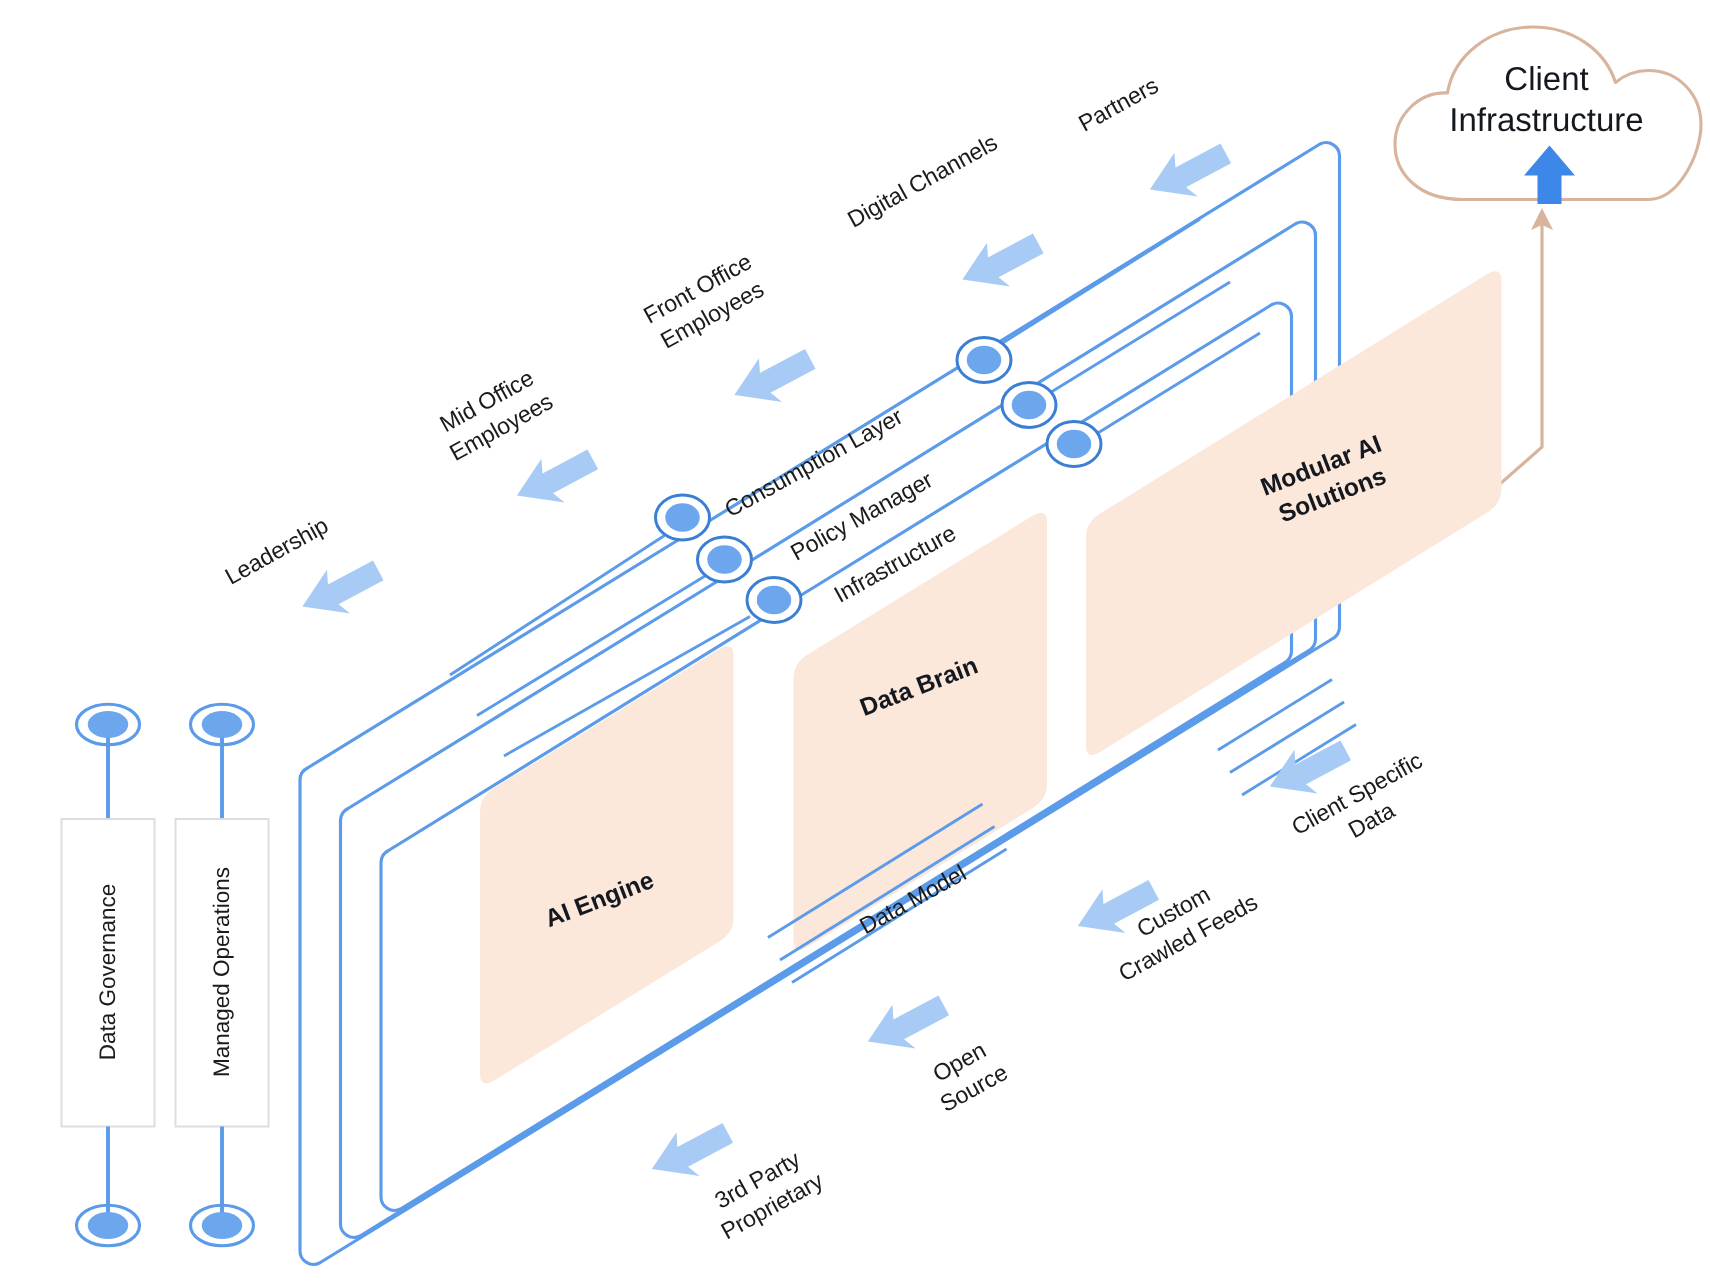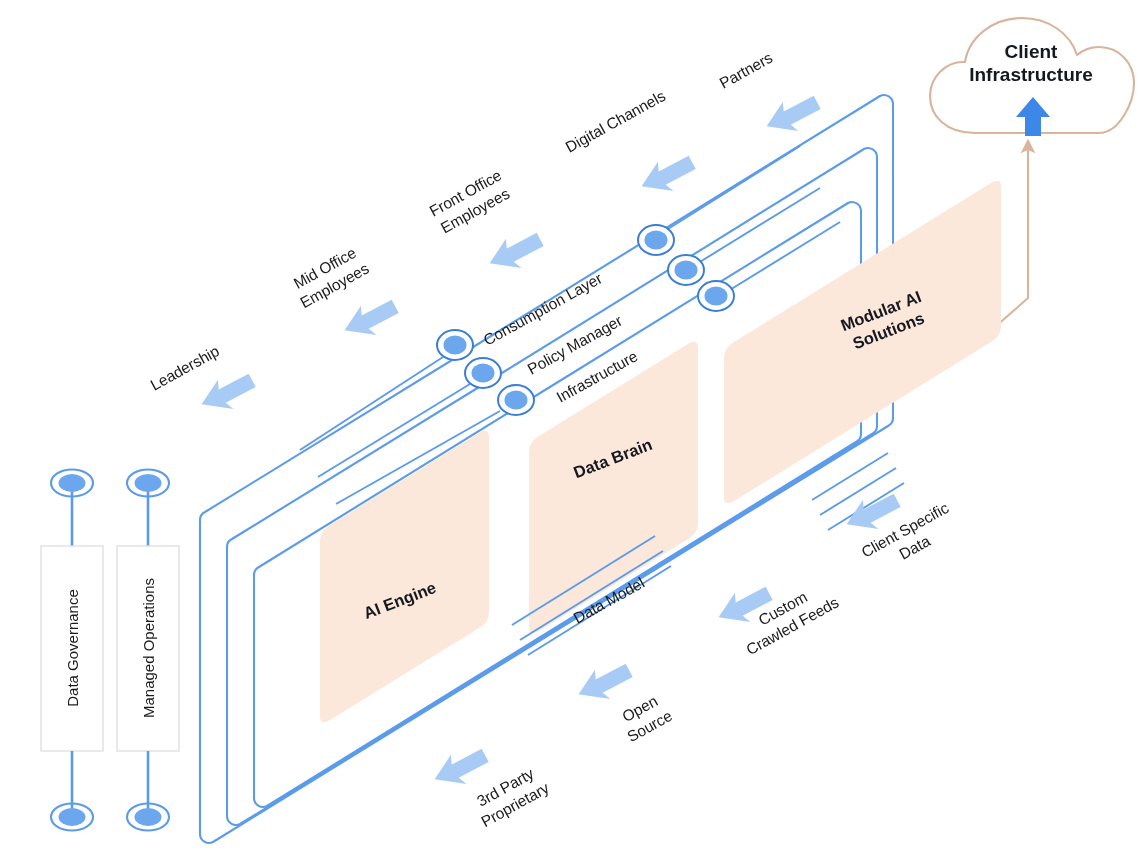--- a/index.html
+++ b/index.html
@@ -51,22 +51,22 @@
   }
   .vbox-label {
     position: absolute;
     font-size: 15px;
     color: #1b1b1b;
     white-space: nowrap;
     transform-origin: 50% 50%;
   }
   .cloud-label {
     position: absolute;
-    font-weight: bold;
-    font-size: 19px;
+    font-weight: normal;
+    font-size: 22px;
     line-height: 1.22;
     color: #14181f;
     text-align: center;
     white-space: pre-line;
   }
 </style>
 </head>
 <body>
 
 <div id="stage">

